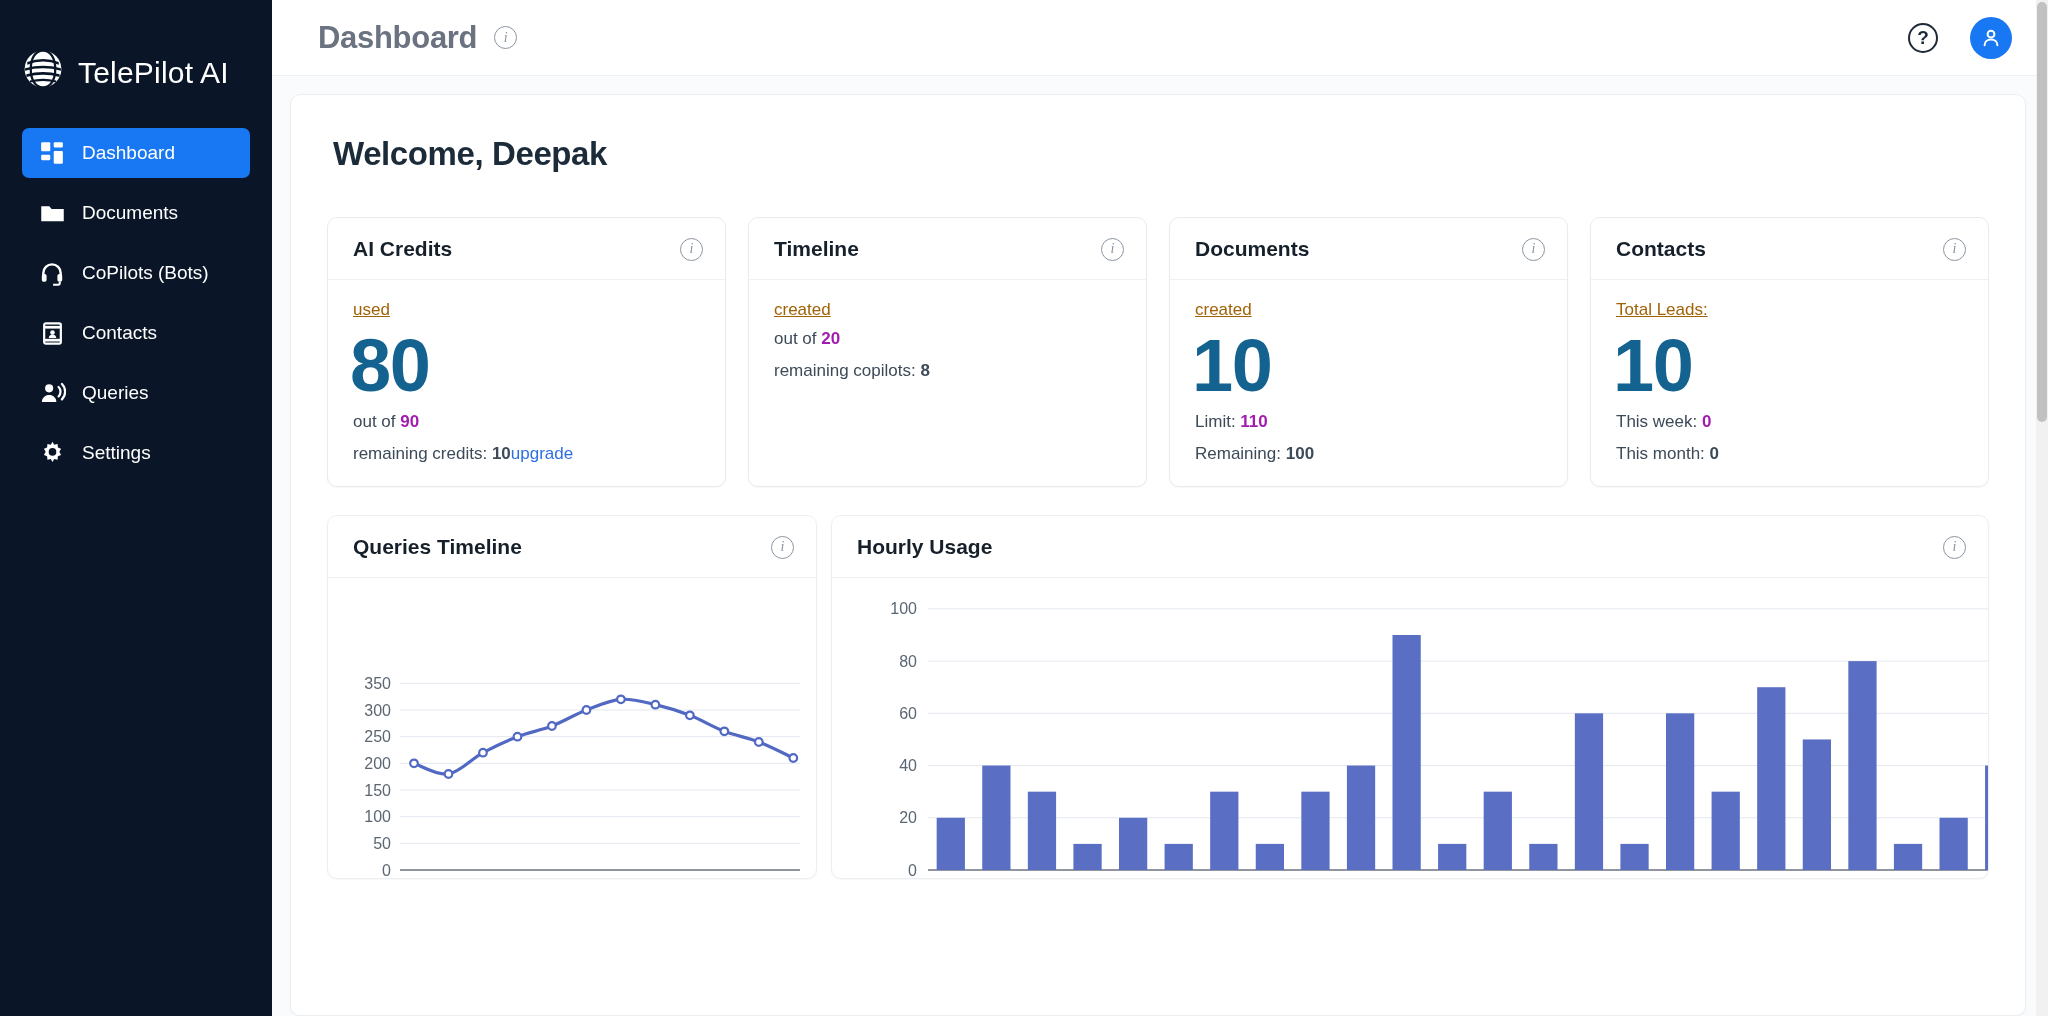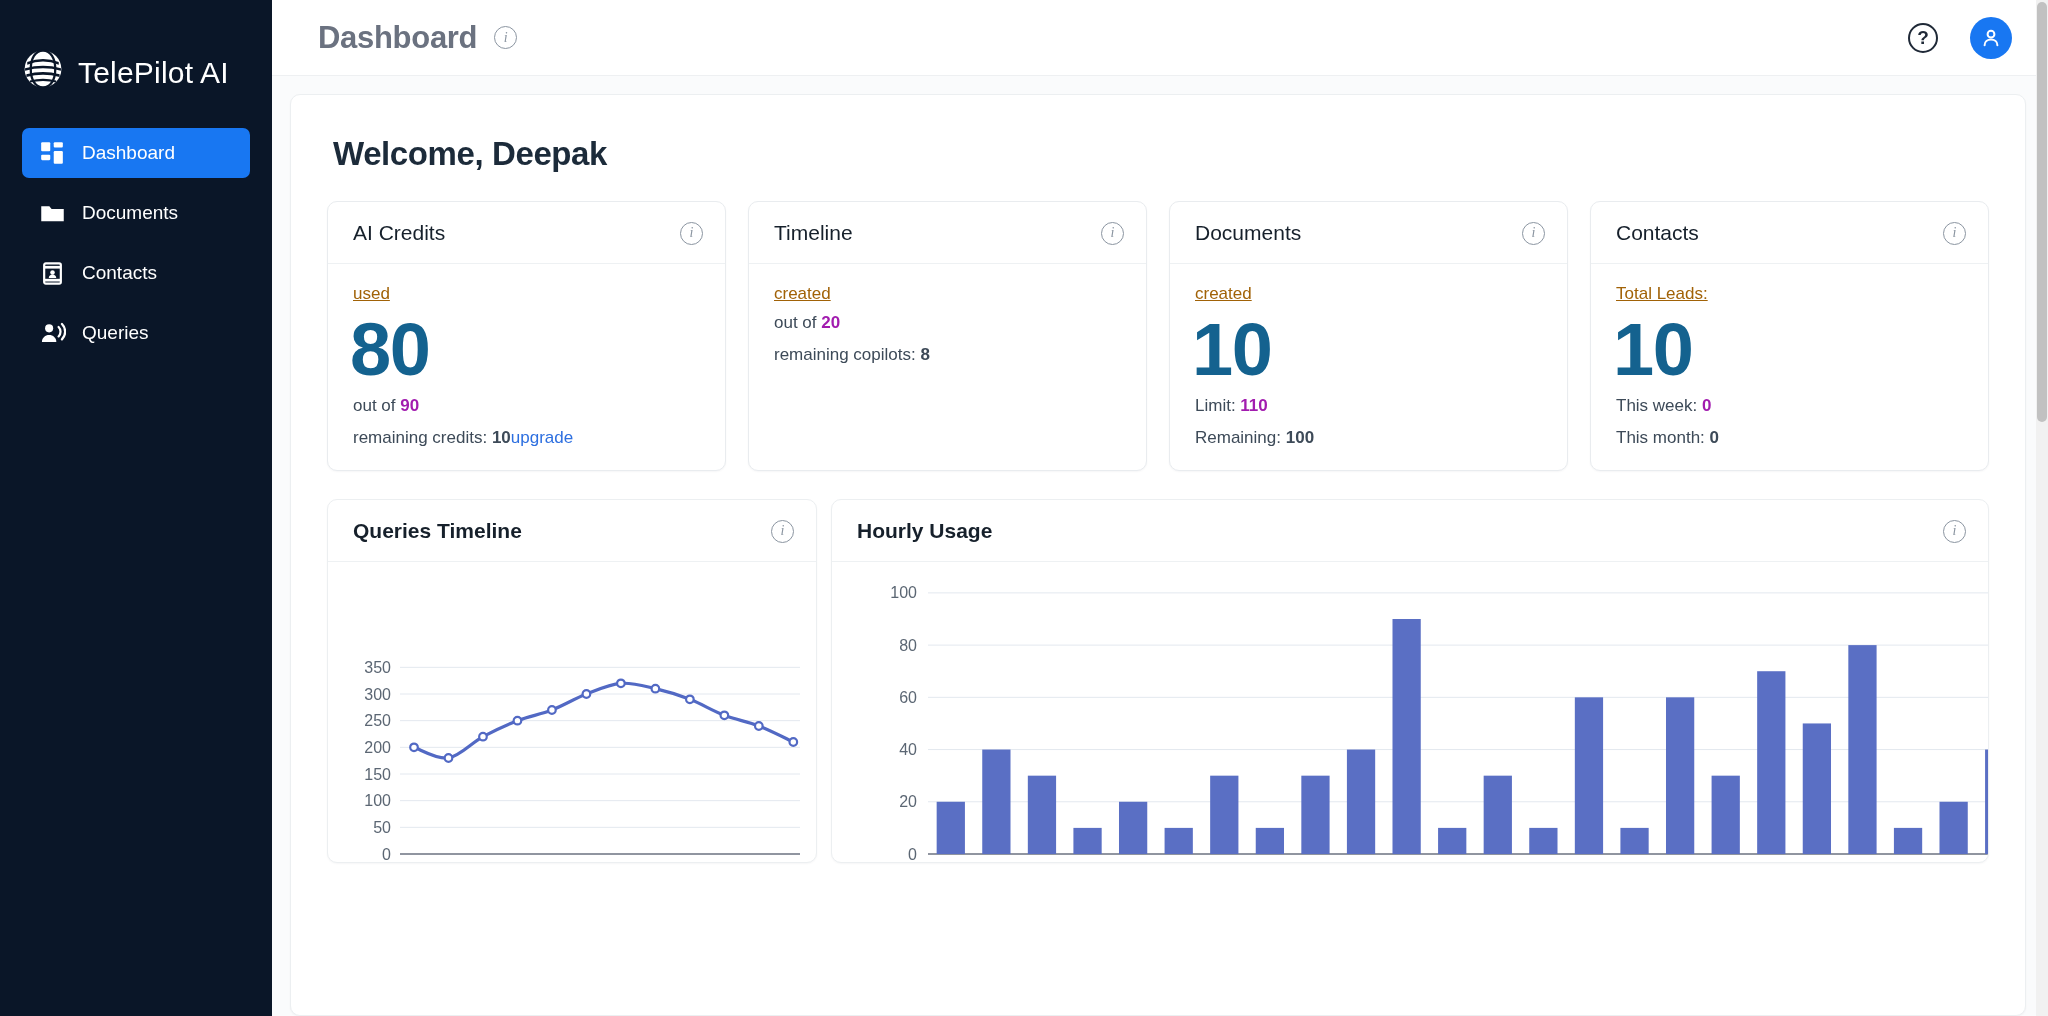--- a/index.html
+++ b/index.html
@@ -125,41 +125,41 @@
     border-radius: 10px;
     height: 100%;
     padding: 30px 30px 0 30px;
     box-shadow: 0 1px 2px rgba(16,24,40,0.04);
   }
   .welcome {
     font-size: 33px;
     font-weight: bold;
     color: #1c2b3a;
     letter-spacing: -0.4px;
-    margin: 10px 0 28px 12px;
+    margin: 10px 0 44px 12px;
   }
 
   
   .stat-row { display: flex; gap: 22px; padding: 0 6px; }
   .stat-card {
     flex: 1;
     background: #ffffff;
     border: 1px solid #e9ecef;
     border-radius: 10px;
     box-shadow: 0 1px 2px rgba(16,24,40,0.04);
     overflow: hidden;
   }
   .stat-head {
     display: flex;
     align-items: center;
     justify-content: space-between;
     padding: 19px 22px 18px 25px;
     border-bottom: 1px solid #eef1f3;
   }
-  .stat-title { font-size: 21px; font-weight: normal; color: #16202b; }
+  .stat-title { font-size: 21px; font-weight: bold; color: #16202b; }
   .stat-body { padding: 20px 25px 22px 25px; }
   .stat-label { font-size: 17px; color: #a16207; margin-bottom: 8px; text-decoration: underline; }
   .stat-number {
     font-size: 74px;
     font-weight: bold;
     color: #14628f;
     line-height: 1.02;
     letter-spacing: -1.5px;
     margin: 2px 0 6px -3px;
   }
@@ -239,20 +239,31 @@
 
     <div class="nav-item">
       <span class="nav-icon">
         <svg width="27" height="27" viewBox="0 0 24 24" fill="#ffffff">
           <path d="M2 5.5h7.2l2 2.4H22v11H2z" rx="1"></path>
         </svg>
       </span>
       <span class="nav-label">Documents</span>
     </div>
 
+    <div class="nav-item">
+      <span class="nav-icon">
+        <svg width="26" height="26" viewBox="0 0 24 24" fill="none" stroke="#ffffff" stroke-width="2.2">
+          <path d="M4 14v-2a8 8 0 0 1 16 0v2"></path>
+          <rect x="2.6" y="13" width="4.4" height="7" rx="1.6" fill="#ffffff" stroke="none"></rect>
+          <rect x="17" y="13" width="4.4" height="7" rx="1.6" fill="#ffffff" stroke="none"></rect>
+          <path d="M19.2 20v1.2a1.6 1.6 0 0 1-1.6 1.6H13" stroke-width="1.9"></path>
+        </svg>
+      </span>
+      <span class="nav-label">CoPilots (Bots)</span>
+    </div>
 
     <div class="nav-item">
       <span class="nav-icon">
         <svg width="25" height="25" viewBox="0 0 24 24" fill="none" stroke="#ffffff" stroke-width="2.1">
           <rect x="4" y="2.2" width="16" height="19.6" rx="1.6"></rect>
           <line x1="4" y1="6" x2="20" y2="6" stroke-width="2.6"></line>
           <line x1="4" y1="18.4" x2="20" y2="18.4" stroke-width="2.6"></line>
           <circle cx="12" cy="11" r="2.2" fill="#ffffff" stroke="none"></circle>
           <path d="M8.4 16.2c0-2 1.7-3.2 3.6-3.2s3.6 1.2 3.6 3.2z" fill="#ffffff" stroke="none"></path>
         </svg>
@@ -265,20 +276,29 @@
         <svg width="27" height="27" viewBox="0 0 24 24">
           <circle cx="9" cy="7.4" r="3.6" fill="#ffffff"></circle>
           <path d="M2.6 19.6c0-3.8 2.9-6.2 6.4-6.2s6.4 2.4 6.4 6.2z" fill="#ffffff"></path>
           <path d="M17.4 6.2a6 6 0 0 1 0 8.4" fill="none" stroke="#ffffff" stroke-width="2" stroke-linecap="round"></path>
           <path d="M20.4 3.6a9.6 9.6 0 0 1 0 13.6" fill="none" stroke="#ffffff" stroke-width="2" stroke-linecap="round"></path>
         </svg>
       </span>
       <span class="nav-label">Queries</span>
     </div>
 
+    <div class="nav-item">
+      <span class="nav-icon">
+        <svg width="27" height="27" viewBox="0 0 24 24" fill="#ffffff">
+          <path d="M12 1.6l1.5 2.7 3-.7.3 3.05 2.8 1.2-1.5 2.7 1.5 2.7-2.8 1.2-.3 3.05-3-.7L12 19.5l-1.5-2.7-3 .7-.3-3.05-2.8-1.2L5.9 10.55 4.4 7.85l2.8-1.2.3-3.05 3 .7z"></path>
+          <circle cx="12" cy="10.6" r="3.4" fill="#0a1628"></circle>
+        </svg>
+      </span>
+      <span class="nav-label">Settings</span>
+    </div>
 
   </nav>
 </aside>
 
 <div class="main">
 
   <header class="topbar">
     <span class="page-title">Dashboard</span>
     <span class="info-circle title-info">i</span>
     <span class="topbar-spacer"></span>

